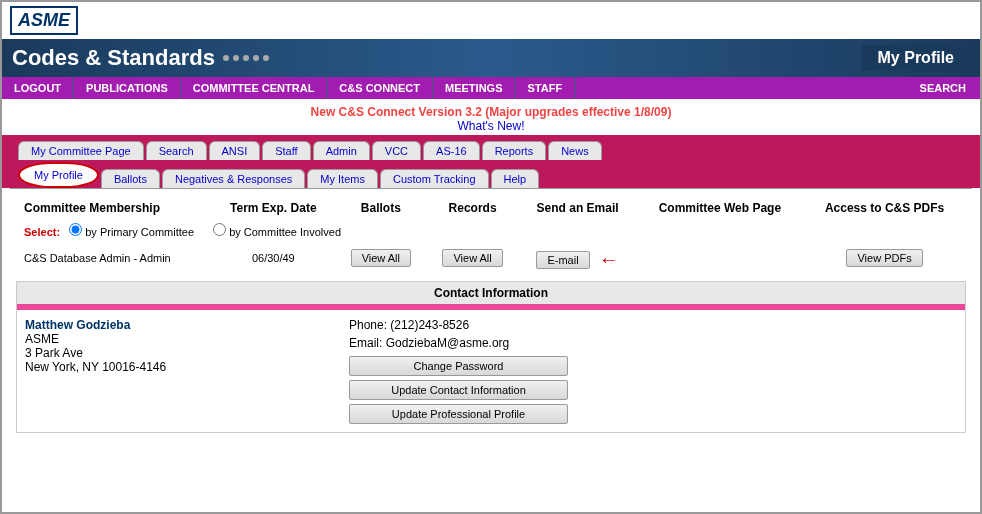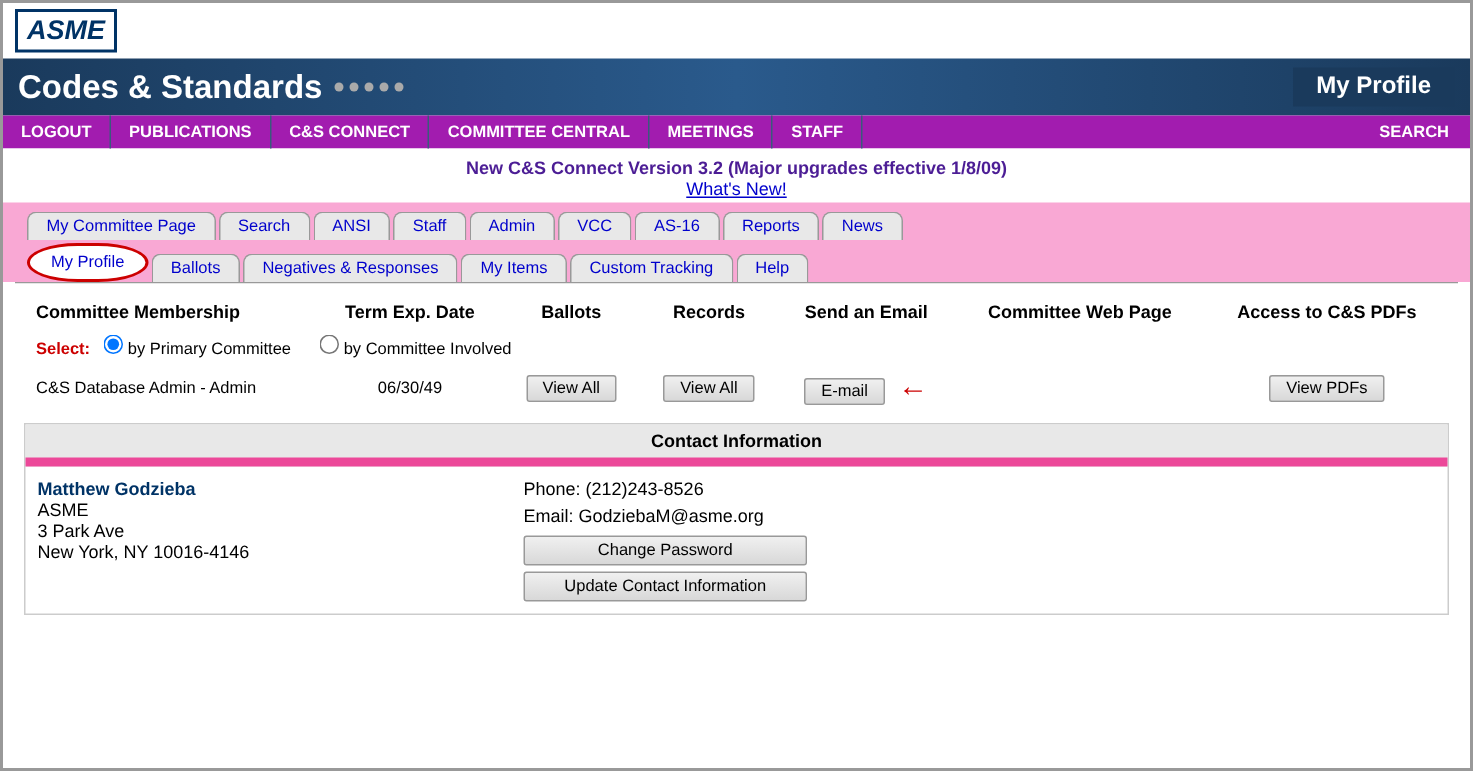--- a/index.html
+++ b/index.html
@@ -17,22 +17,22 @@
     .banner-subtitle { background: #1a3a5c; color: white; font-size: 16px; font-weight: bold; padding: 4px 16px; }
 
     
     .nav-bar { background: #a21caf; display: flex; align-items: center; padding: 0; }
     .nav-item { color: white; font-size: 11px; font-weight: bold; padding: 5px 12px; cursor: pointer; border-right: 1px solid #3a5a7c; text-transform: uppercase; white-space: nowrap; }
     .nav-spacer { flex: 1; }
     .nav-search { color: white; font-size: 11px; font-weight: bold; padding: 5px 14px; cursor: pointer; text-transform: uppercase; }
 
     
     .notice { text-align: center; padding: 6px 0 2px; background: white; }
-    .notice-main { color: #4c1d95; font-size: 12px; font-weight: bold; }
-    .notice-link { color: #0000cc; font-size: 12px; text-decoration: underline; cursor: pointer; }
+    .notice-main { color: #ef4444; font-size: 12px; font-weight: bold; }
+    .notice-link { color: #0000cc; font-size: 12px; cursor: pointer; }
     .tabs-row { display: flex; align-items: flex-end; padding: 0 8px; }
     .tab { border: 1px solid #999; border-bottom: none; border-radius: 6px 6px 0 0; padding: 3px 12px; font-size: 11px; cursor: pointer; background: #e8e8e8; color: #0000cc; white-space: nowrap; margin-right: 2px; }
     .tabs-divider { border-bottom: 1px solid #999; margin: 0 8px; }
 
     
     .main-content { padding: 8px 14px; background: white; }
 
     
     .committee-table { width: 100%; border-collapse: collapse; }
     .committee-table th { font-size: 12px; font-weight: bold; padding: 4px 8px; text-align: center; color: #000; }
@@ -43,21 +43,21 @@
 
     
     .contact-section { margin-top: 8px; border: 1px solid #ccc; }
     .contact-header { background: #e8e8e8; text-align: center; font-weight: bold; font-size: 12px; padding: 4px; border-bottom: 6px solid #ec4899; }
     .contact-body { display: flex; padding: 8px; gap: 20px; }
     .contact-left { font-size: 12px; color: #003366; font-weight: bold; flex: 1; }
     .contact-left .address-line { font-weight: normal; color: #000; }
     .contact-right { flex: 2; font-size: 12px; }
     .contact-right .phone { margin-bottom: 4px; }
     .contact-buttons { margin-top: 6px; display: flex; flex-direction: column; gap: 4px; }
-    .contact-btn { border: 1px solid #999; background: linear-gradient(to bottom, #f0f0f0, #d8d8d8); padding: 3px 0; font-size: 11px; cursor: pointer; border-radius: 2px; color: #000; text-align: center; width: 189px; }
+    .contact-btn { border: 1px solid #999; background: linear-gradient(to bottom, #f0f0f0, #d8d8d8); padding: 3px 0; font-size: 11px; cursor: pointer; border-radius: 2px; color: #000; text-align: center; width: 219px; }
     .red-arrow { color: #cc0000; font-size: 20px; font-weight: bold; margin-left: 6px; }
 
     
     .profile-tab { border: 2px solid #cc0000; border-radius: 50%/60%; padding: 5px 14px; font-size: 11px; cursor: pointer; background: white; color: #0000cc; white-space: nowrap; margin-right: 2px; }
   </style>
 </head>
 <body>
 
 <div class="page-wrapper">
 
@@ -75,34 +75,34 @@
         <span class="dot"></span>
         <span class="dot"></span>
       </div>
     </div>
     <div class="banner-subtitle">My Profile</div>
   </div>
 
   <div class="nav-bar">
     <div class="nav-item">LOGOUT</div>
     <div class="nav-item">PUBLICATIONS</div>
+    <div class="nav-item">COMMITTEE CENTRAL</div>
     <div class="nav-item">C&amp;S CONNECT</div>
-    <div class="nav-item">COMMITTEE CENTRAL</div>
     <div class="nav-item">MEETINGS</div>
     <div class="nav-item">STAFF</div>
     <div class="nav-spacer"></div>
     <div class="nav-search">SEARCH</div>
   </div>
 
   <div class="notice">
     <div class="notice-main">New C&amp;S Connect Version 3.2 (Major upgrades effective 1/8/09)</div>
     <div class="notice-link">What's New!</div>
   </div>
 
-  <div style="background:#f9a8d4; padding: 6px 8px 0 8px;">
+  <div style="background:#be185d; padding: 6px 8px 0 8px;">
     <div class="tabs-row">
       <div class="tab">My Committee Page</div>
       <div class="tab">Search</div>
       <div class="tab">ANSI</div>
       <div class="tab">Staff</div>
       <div class="tab">Admin</div>
       <div class="tab">VCC</div>
       <div class="tab">AS-16</div>
       <div class="tab">Reports</div>
       <div class="tab">News</div>
@@ -175,19 +175,20 @@
           <div class="address-line">ASME</div>
           <div class="address-line">3 Park Ave</div>
           <div class="address-line">New York, NY  10016-4146</div>
         </div>
         <div class="contact-right">
           <div class="phone">Phone: (212)243-8526</div>
           <div>Email: GodziebaM@asme.org</div>
           <div class="contact-buttons">
             <button class="contact-btn">Change Password</button>
             <button class="contact-btn">Update Contact Information</button>
+            <button class="contact-btn">Update Professional Profile</button>
           </div>
         </div>
       </div>
     </div>
   </div>
 
 </div>
 
 </body></html>

